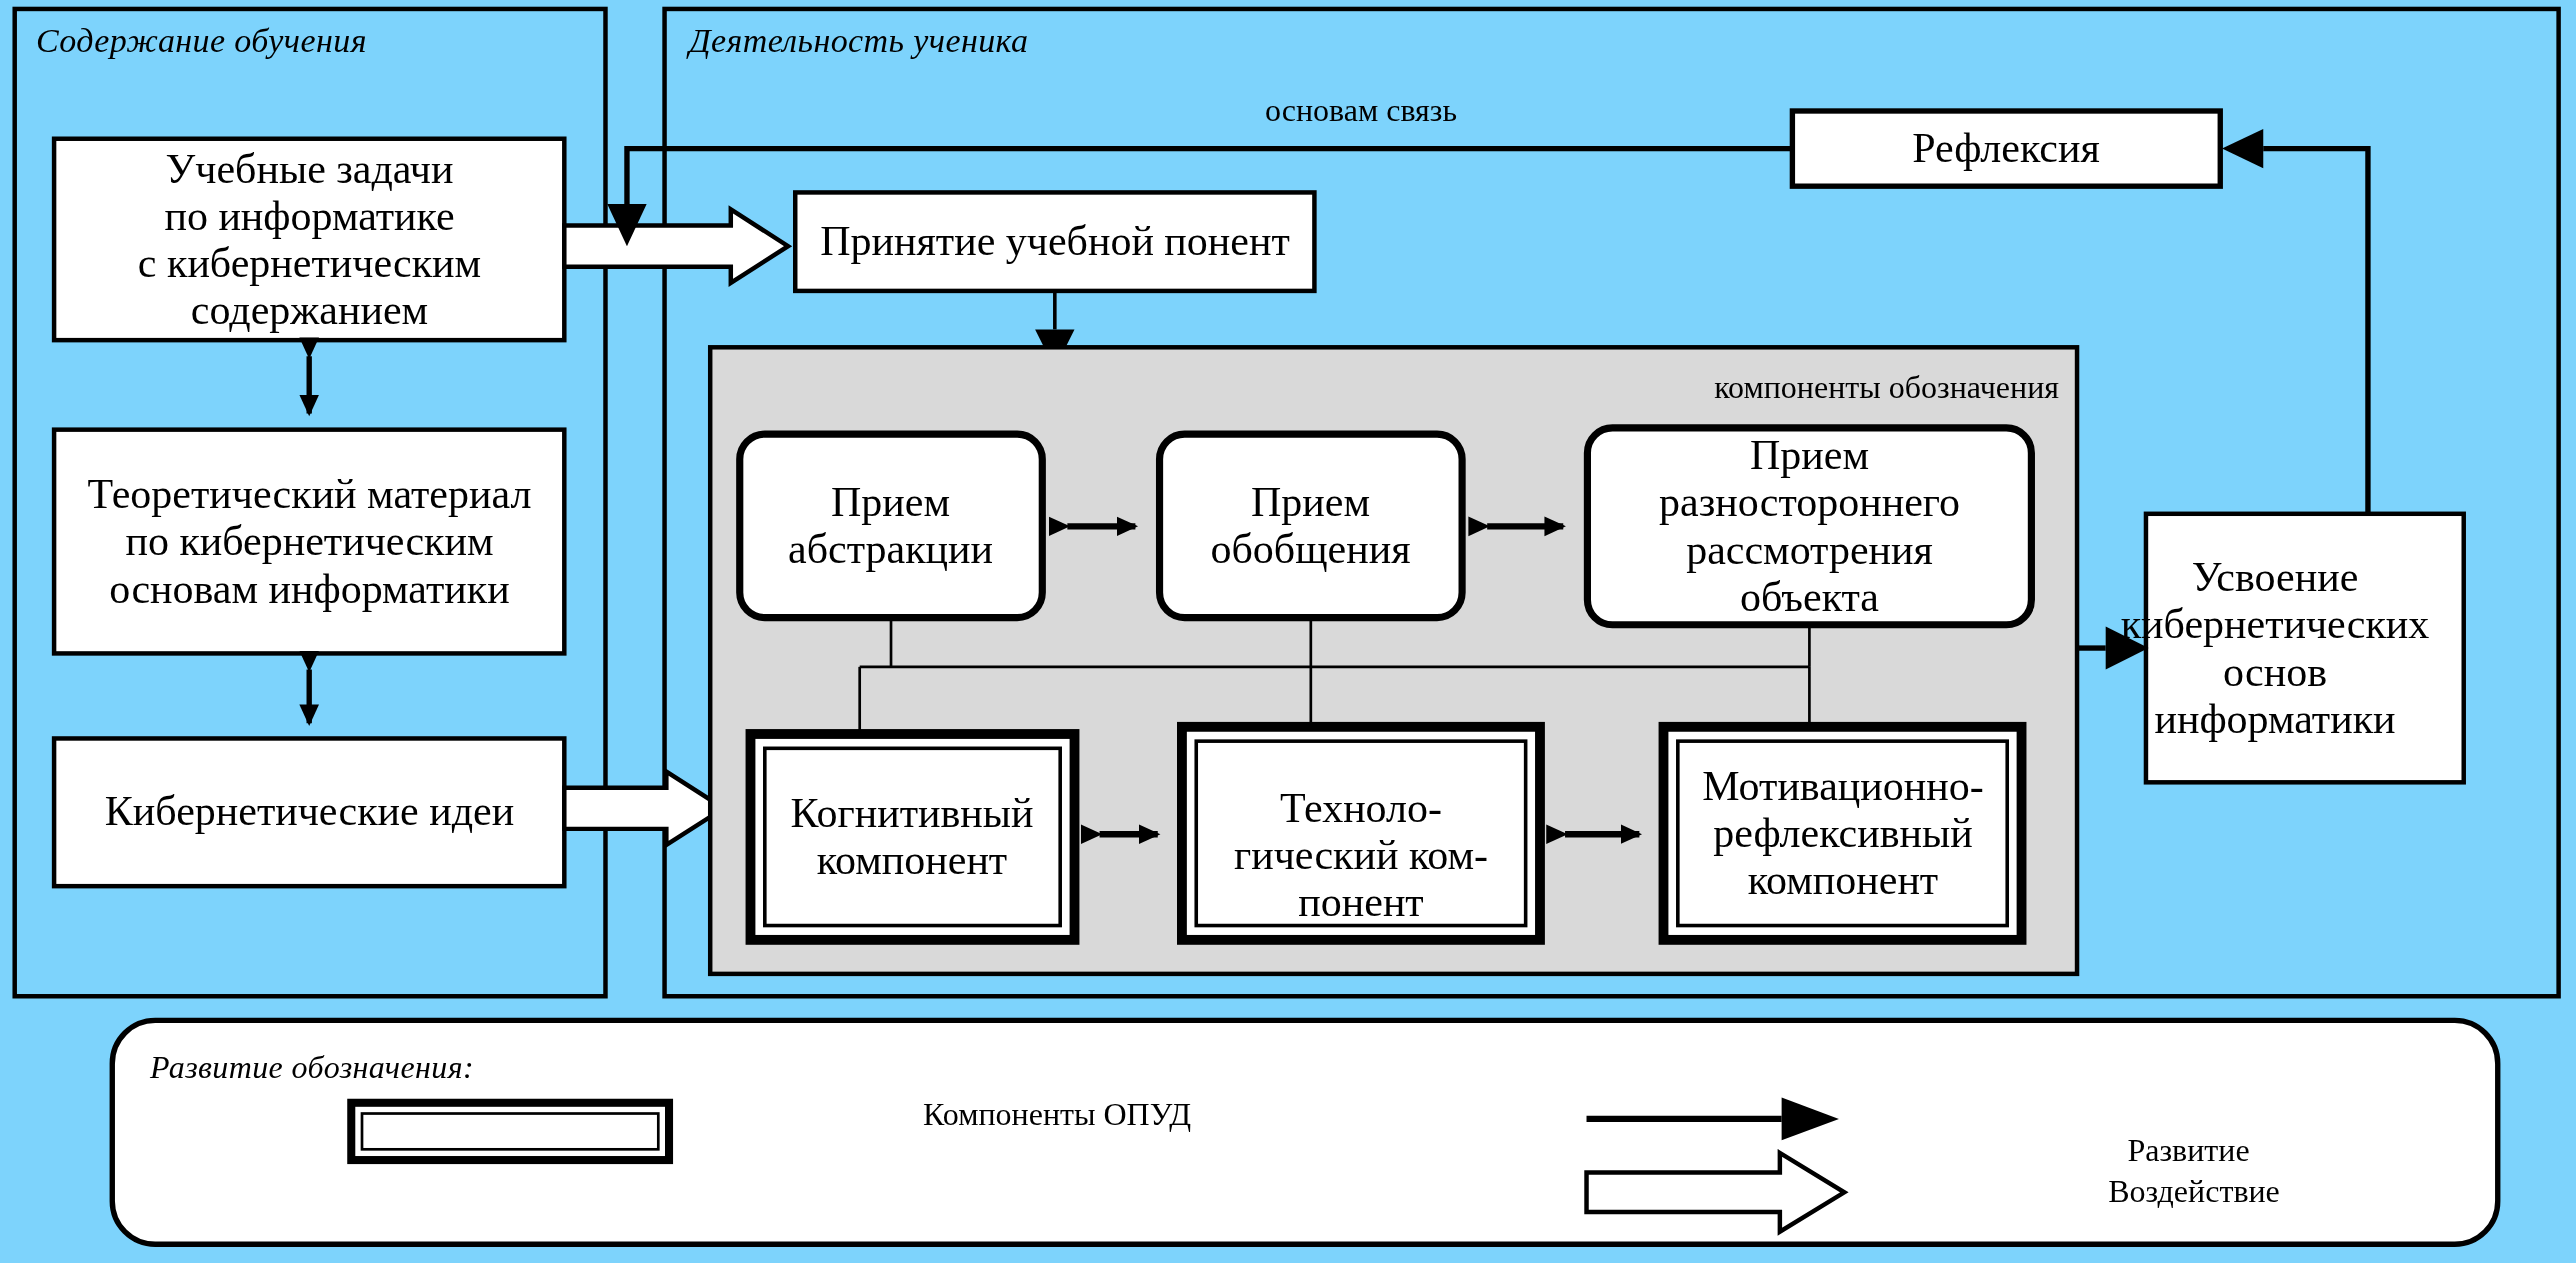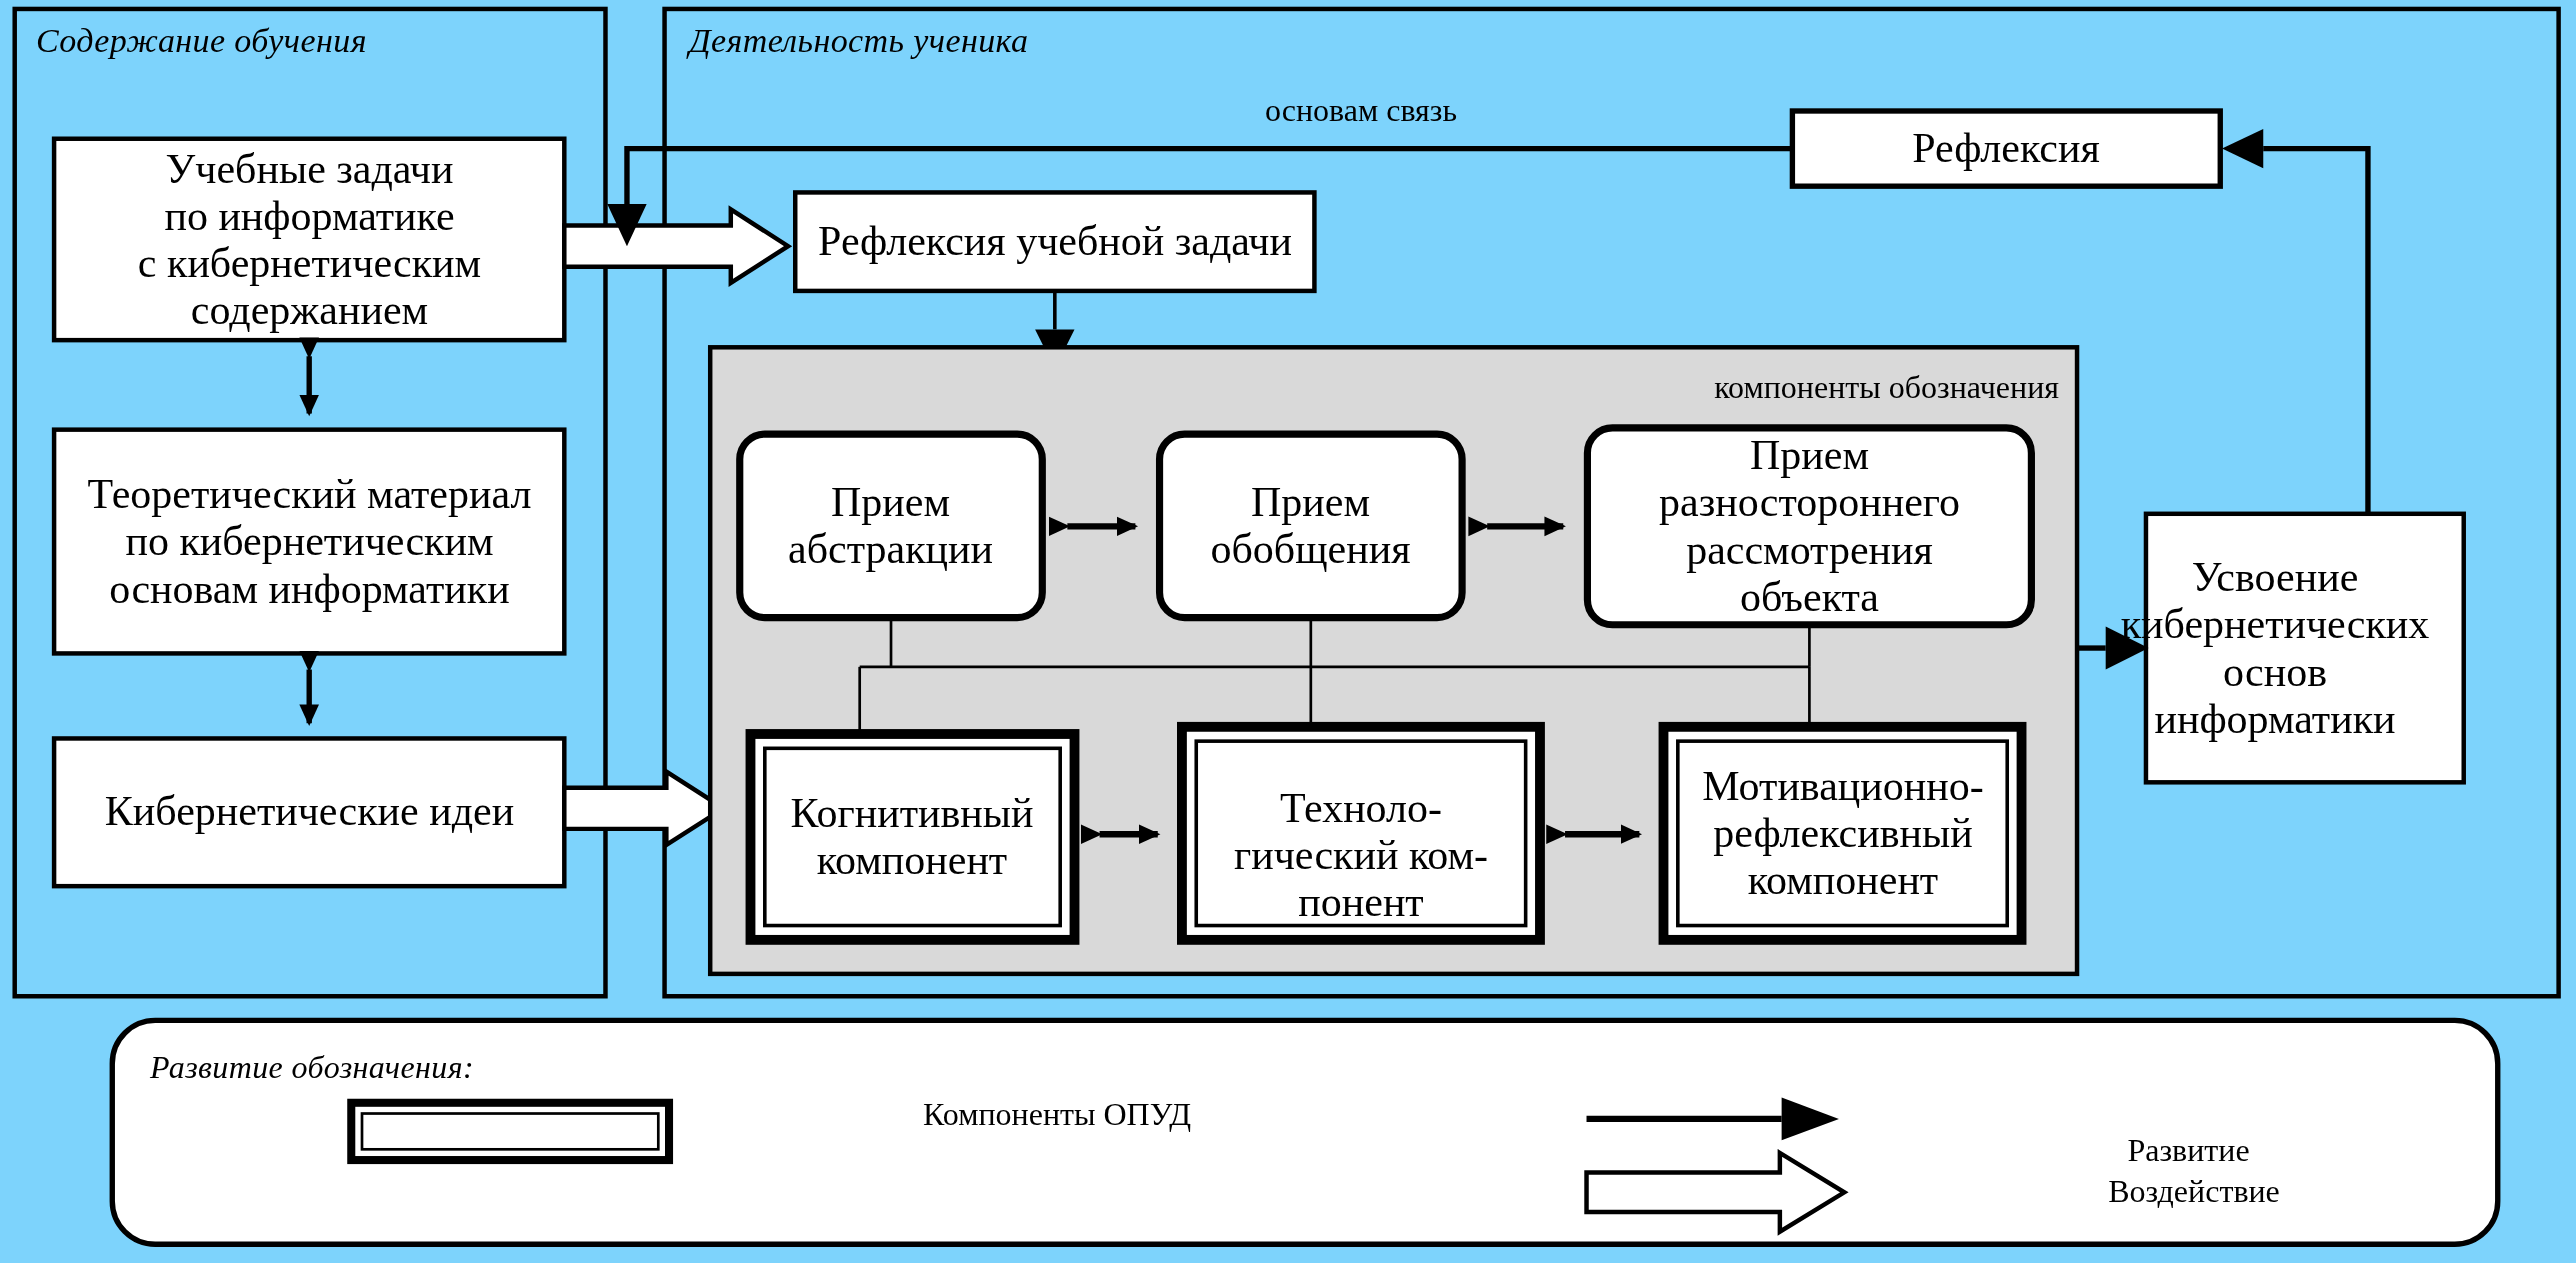--- a/index.html
+++ b/index.html
@@ -161,21 +161,21 @@
 
   <div class="lbl box-txt" style="left:56px;top:141px;width:507px;height:198px;">Учебные задачи
 по информатике
 с кибернетическим
 содержанием</div>
   <div class="lbl box-txt" style="left:56px;top:432px;width:507px;height:220px;">Теоретический материал
 по кибернетическим
 основам информатики</div>
   <div class="lbl box-txt" style="left:56px;top:740px;width:507px;height:144px;">Кибернетические идеи</div>
 
-  <div class="lbl box-txt" style="left:797px;top:194px;width:516px;height:95px;">Рефлексия учебной задачи</div>
+  <div class="lbl box-txt" style="left:797px;top:194px;width:516px;height:95px;">Принятие учебной понент</div>
   <div class="lbl box-txt" style="left:1794px;top:113px;width:424px;height:72px;">Рефлексия</div>
   <div class="lbl box-txt" style="left:2148px;top:516px;width:254px;height:265px;">Усвоение
 кибернетических
 основ
 информатики</div>
 
   <div class="lbl plain" style="left:1468px;top:367px;width:591px;height:41px;justify-content:flex-end;">компоненты обозначения</div>
 
   <div class="lbl box-txt" style="left:741px;top:436px;width:299px;height:180px;">Прием
 абстракции</div>

